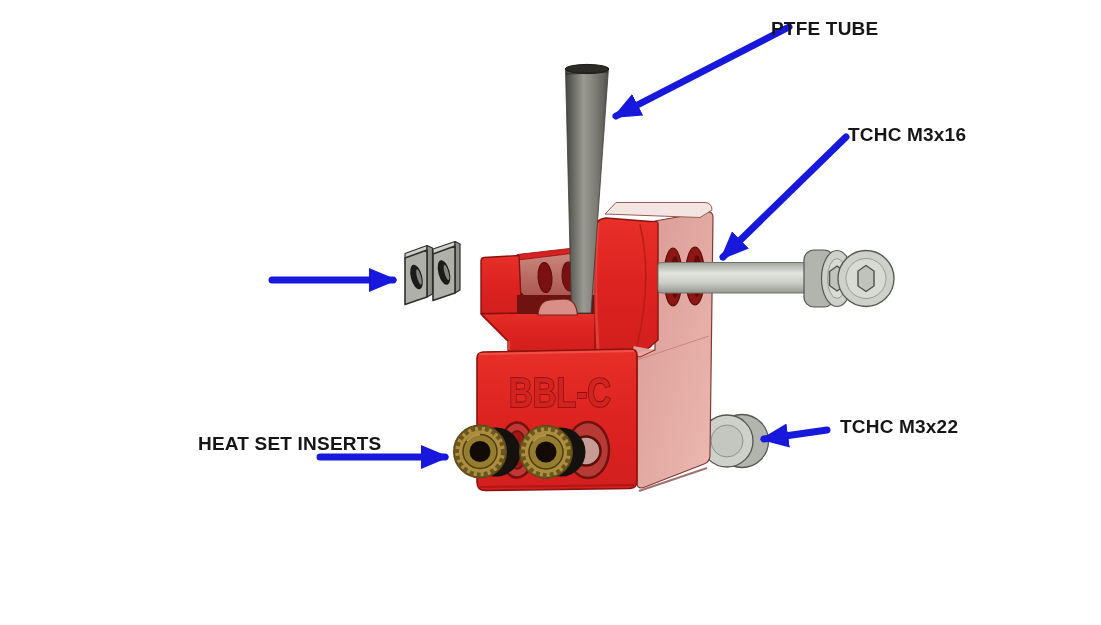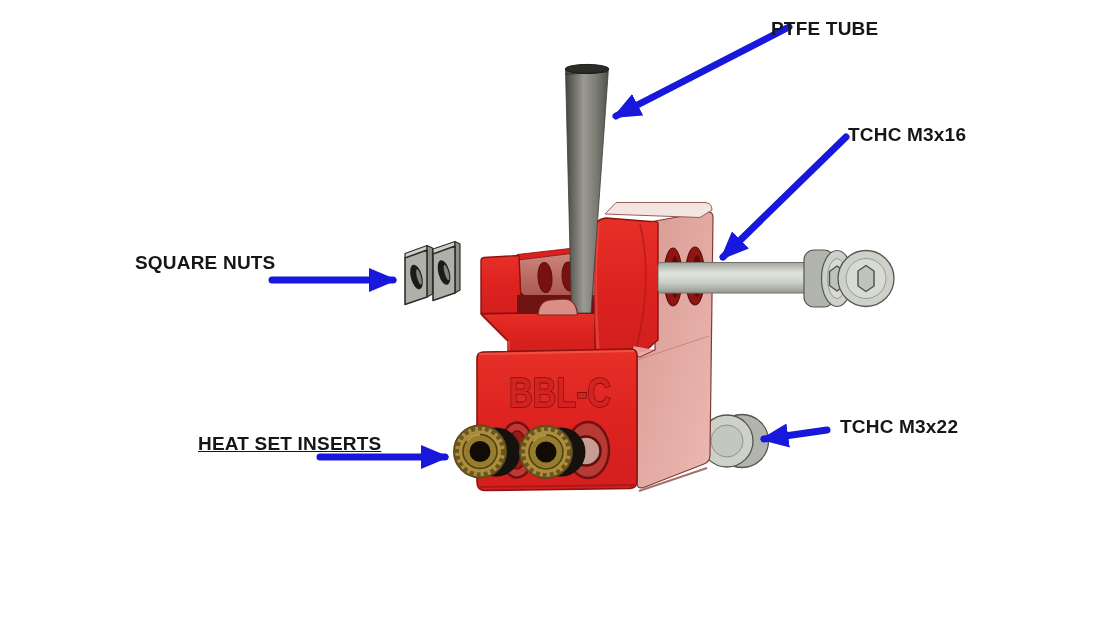--- a/index.html
+++ b/index.html
@@ -16,21 +16,21 @@
     font-family:"Liberation Sans", sans-serif;
     font-size:19px;
     font-weight:bold;
     color:#161616;
     white-space:nowrap;
     letter-spacing:0.2px;
   }
   #lbl-ptfe{left:771px;top:6px;margin-top:12px;}
   #lbl-m3x16{left:848px;top:124px;}
   #lbl-squarenuts{left:135px;top:252px;}
-  #lbl-heatset{left:198px;top:433px;text-decoration:underline;}
+  #lbl-heatset{left:198px;top:433px;}
   #lbl-m3x22{left:800px;top:416px;margin-left:40px;}
 </style>
 </head>
 <body>
 
 <div class="stage">
 
   <svg width="1101" height="625" viewBox="0 0 1101 625">
     <defs>
       <linearGradient id="gTube" x1="0" y1="0" x2="1" y2="0">
@@ -181,17 +181,16 @@
       <line x1="789" y1="27" x2="616" y2="116" marker-end="url(#arrowhead)"></line>
       <line x1="846" y1="137" x2="723" y2="257" marker-end="url(#arrowhead)"></line>
       <line x1="272" y1="280" x2="393" y2="280" marker-end="url(#arrowhead)"></line>
       <line x1="320" y1="457" x2="445" y2="457" marker-end="url(#arrowhead)"></line>
       <line x1="827" y1="430" x2="764" y2="439" marker-end="url(#arrowhead)"></line>
     </g>
   </svg>
 
   <div class="callout" id="lbl-ptfe">PTFE TUBE</div>
   <div class="callout" id="lbl-m3x16">TCHC M3x16</div>
-  <div class="callout" id="lbl-squarenuts">SQUARE NUTS</div>
   <div class="callout" id="lbl-heatset">HEAT SET INSERTS</div>
   <div class="callout" id="lbl-m3x22">TCHC M3x22</div>
 
 </div>
 
 </body></html>

